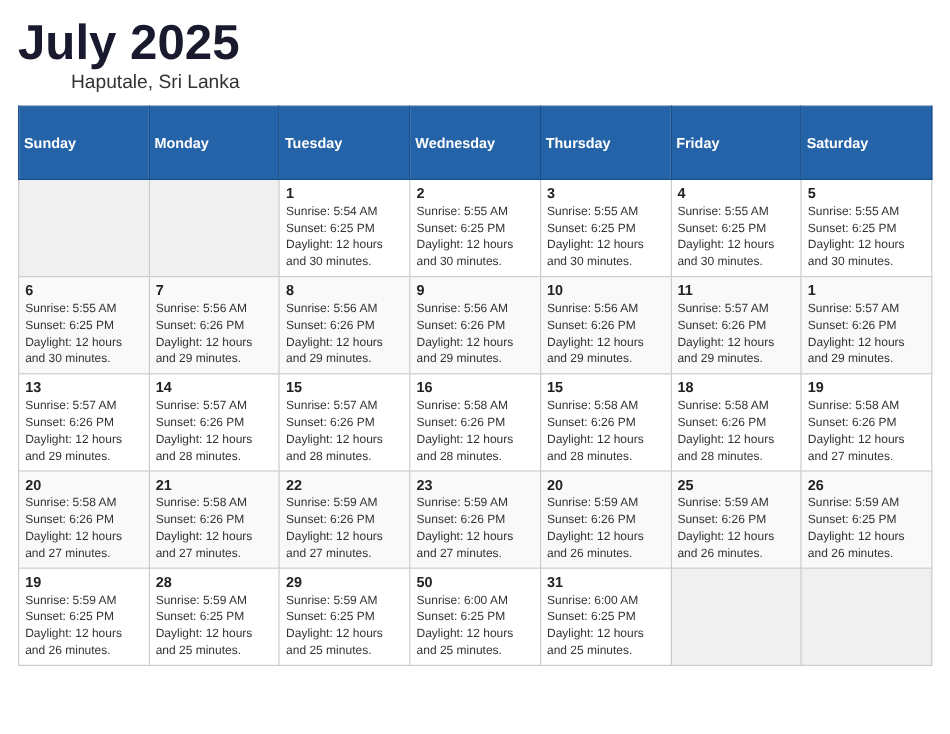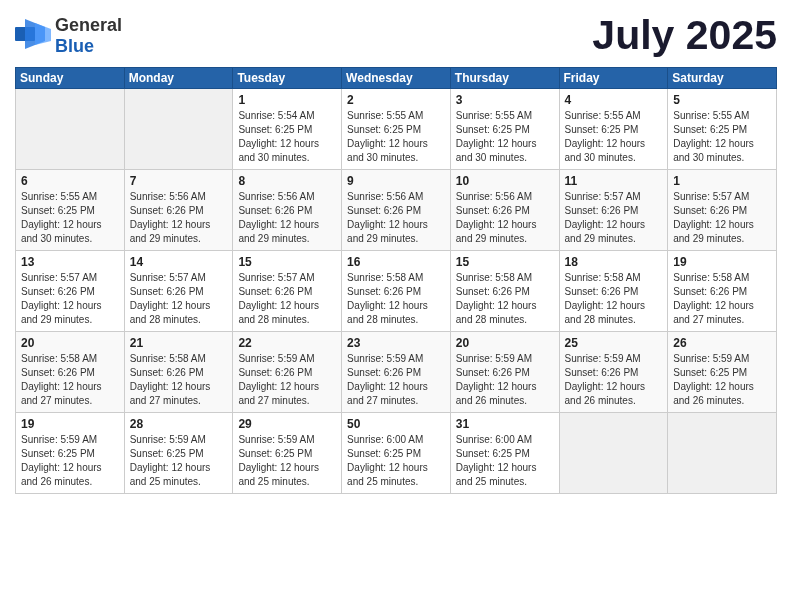--- a/index.html
+++ b/index.html
@@ -46,21 +46,21 @@
       margin-top: 4px;
     }
     table {
       width: 100%;
       border-collapse: collapse;
       font-size: 10.5px;
     }
     thead tr th {
       background-color: #2563a8;
       color: #fff;
-      padding: 3px 4px;
+      padding: 23px 4px;
       text-align: left;
       font-size: 12px;
       font-weight: bold;
       border: 1px solid #1a4f8a;
     }
     tbody tr td {
       border: 1px solid #ccc;
       padding: 4px 5px;
       vertical-align: top;
       width: 14.28%;
@@ -84,35 +84,23 @@
       line-height: 1.4;
     }
     .empty-cell {
       background: #f0f0f0 !important;
     }
   </style>
 </head>
 <body>
 
 <div class="header">
-  <div class="logo">
-    <div>
-      <svg width="36" height="30" viewBox="0 0 36 30">
-        <rect x="0" y="8" width="20" height="14" fill="#1a5fb4" rx="1"></rect>
-        <polygon points="10,0 30,8 30,22 10,30" fill="#2a7ae2" opacity="0.85"></polygon>
-        <polygon points="20,4 36,10 36,22 20,26" fill="#4a9aff" opacity="0.7"></polygon>
-      </svg>
-    </div>
-    <div>
-      <span class="logo-text-general">General</span><br>
-      <span class="logo-text-blue">Blue</span>
-    </div>
-  </div>
   <div class="title-block">
     <div class="month-title">July 2025</div>
+    <div class="subtitle">Haputale, Sri Lanka</div>
   </div>
 </div>
 
 <table>
   <thead>
     <tr>
       <th>Sunday</th>
       <th>Monday</th>
       <th>Tuesday</th>
       <th>Wednesday</th>

